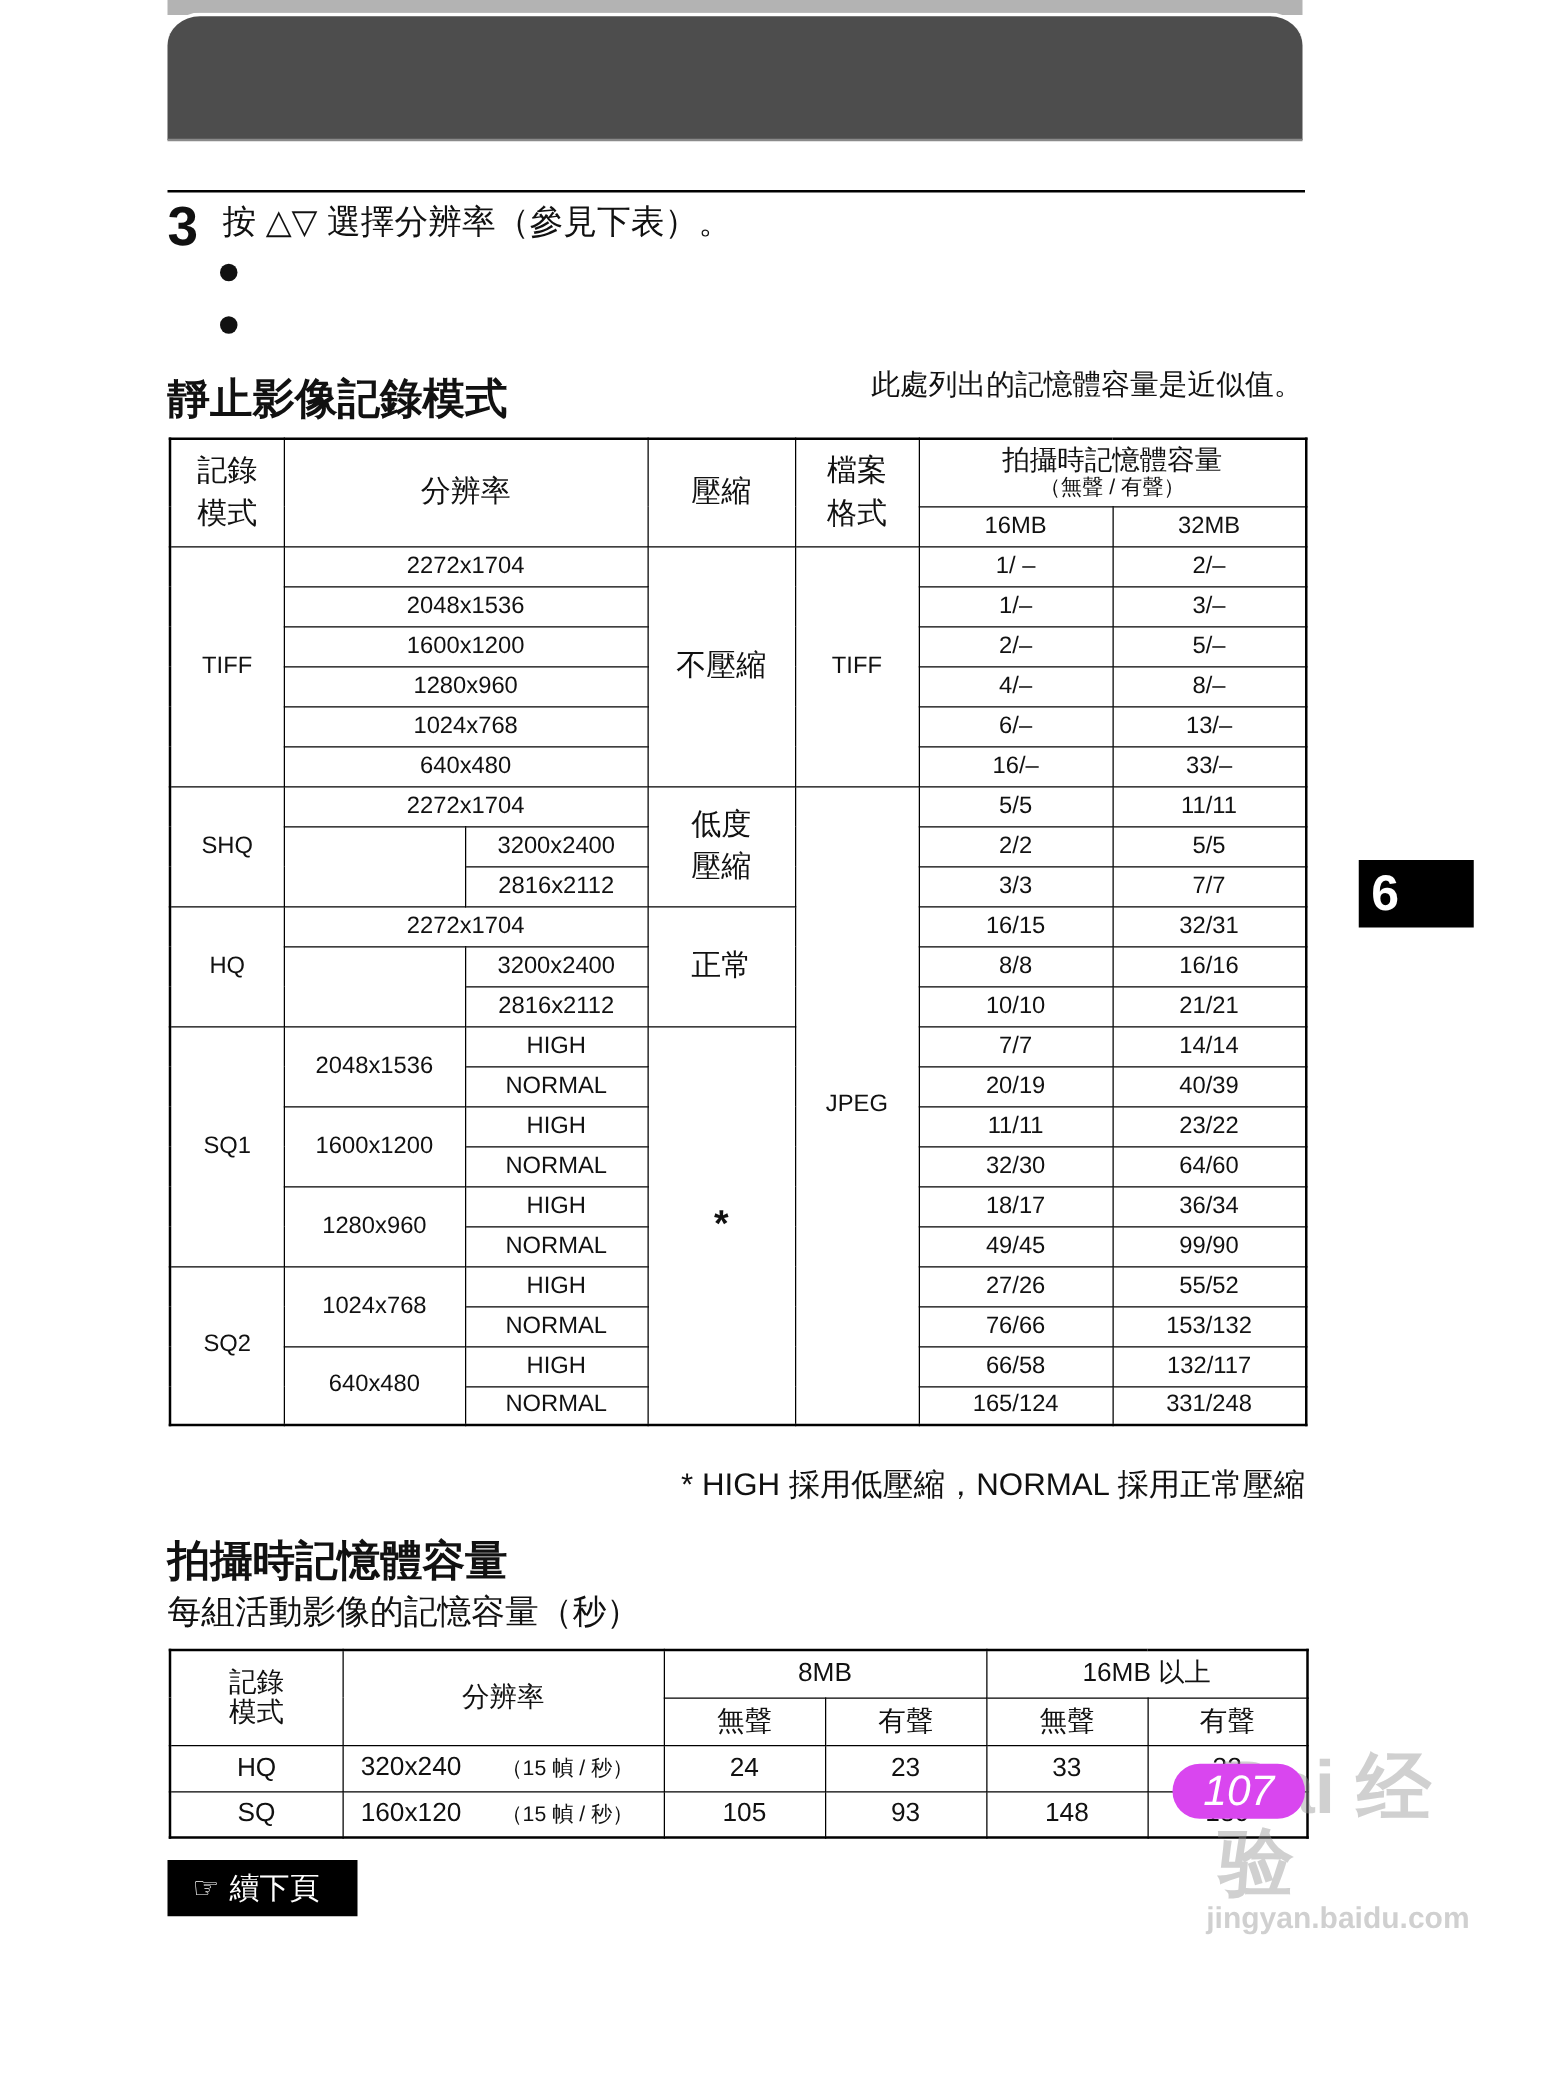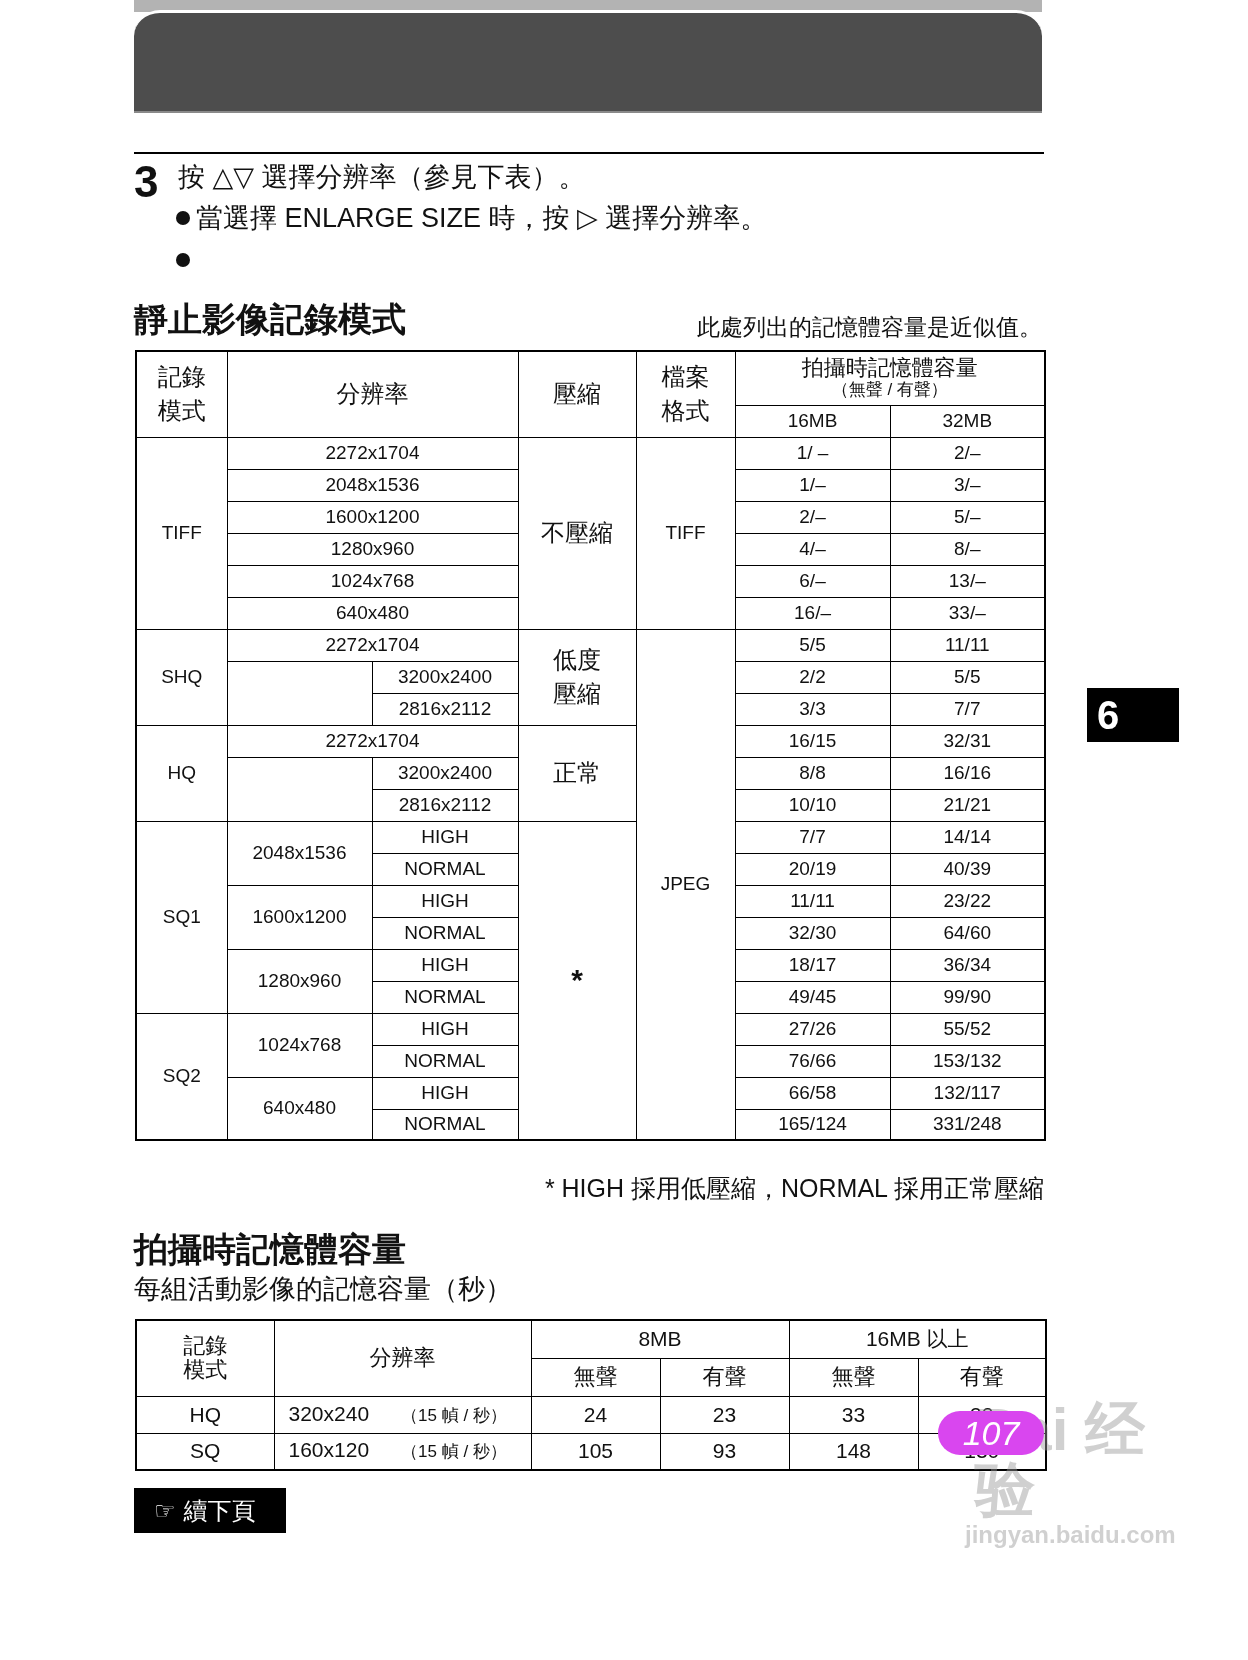--- a/index.html
+++ b/index.html
@@ -8,21 +8,21 @@
   .banner-top { position:absolute; left:134px; top:0; width:908px; height:12px; background:#b3b3b3; }
   .banner { position:absolute; left:134px; top:10px; width:908px; height:102px; background:#4d4d4d;
             border-top:3px solid #fff; border-radius:26px 26px 0 0; box-sizing:border-box; }
   .banner-bottom { position:absolute; left:134px; top:111px; width:908px; height:2px; background:#8a8a8a; }
   .rule { position:absolute; left:134px; top:152px; width:910px; height:2px; background:#000; }
   .step-num { position:absolute; left:134px; top:158px; font-size:44px; font-weight:bold; line-height:48px; }
   .step-title { position:absolute; left:178px; top:160px; font-size:27px; line-height:34px; }
   .bullet { position:absolute; left:176px; font-size:27px; line-height:34px; }
   .bullet .dot { display:inline-block; width:14px; height:14px; border-radius:50%; background:#111; margin-right:6px; vertical-align:2px; }
   .sec-title { position:absolute; left:134px; font-size:34px; font-weight:bold; line-height:32px; }
-  .note-right { position:absolute; right:206px; top:312px; font-size:23px; line-height:30px; }
+  .note-right { position:absolute; right:206px; top:292px; font-size:23px; line-height:30px; }
   table { border-collapse:collapse; position:absolute; table-layout:fixed; }
   td { border:1.5px solid #000; text-align:center; vertical-align:middle; padding:0; font-size:19px; line-height:20px; }
   #still-table { left:135px; top:350px; width:909px; border:2px solid #000; }
   #still-table td.hd { font-size:24px; line-height:34px; }
   #still-table td.hdsmall { font-size:22px; line-height:24px; }
   #still-table td.hdsmall .sub { display:block; font-size:17px; line-height:20px; }
   .star { font-size:30px; font-weight:bold; }
   .footnote { position:absolute; right:204px; top:1172px; font-size:25px; line-height:32px; }
   .subtitle { position:absolute; left:134px; top:1272px; font-size:27px; line-height:34px; }
   #movie-table { left:135px; top:1319px; width:910px; border:2.5px solid #000; }
@@ -44,21 +44,21 @@
 </head>
 <body>
 
 <div class="banner-top"></div>
 <div class="banner"></div>
 <div class="banner-bottom"></div>
 
 <div class="rule"></div>
 <div class="step-num">3</div>
 <div class="step-title">按 △▽ 選擇分辨率（參見下表）。</div>
-<div class="bullet" style="top:201px"><span class="dot"></span><span>當選擇 ENLARGE SIZE 時，按 ▷ 選擇分辨率。</span></div>
+<div class="bullet" style="top:201px"><span class="dot"></span></div>
 <div class="bullet" style="top:243px"><span class="dot"></span></div>
 
 <div class="sec-title" style="top:303px">靜止影像記錄模式</div>
 <div class="note-right">此處列出的記憶體容量是近似值。</div>
 
 <table id="still-table">
   <colgroup>
     <col style="width:91px">
       <col style="width:145px">
       <col style="width:146px">

